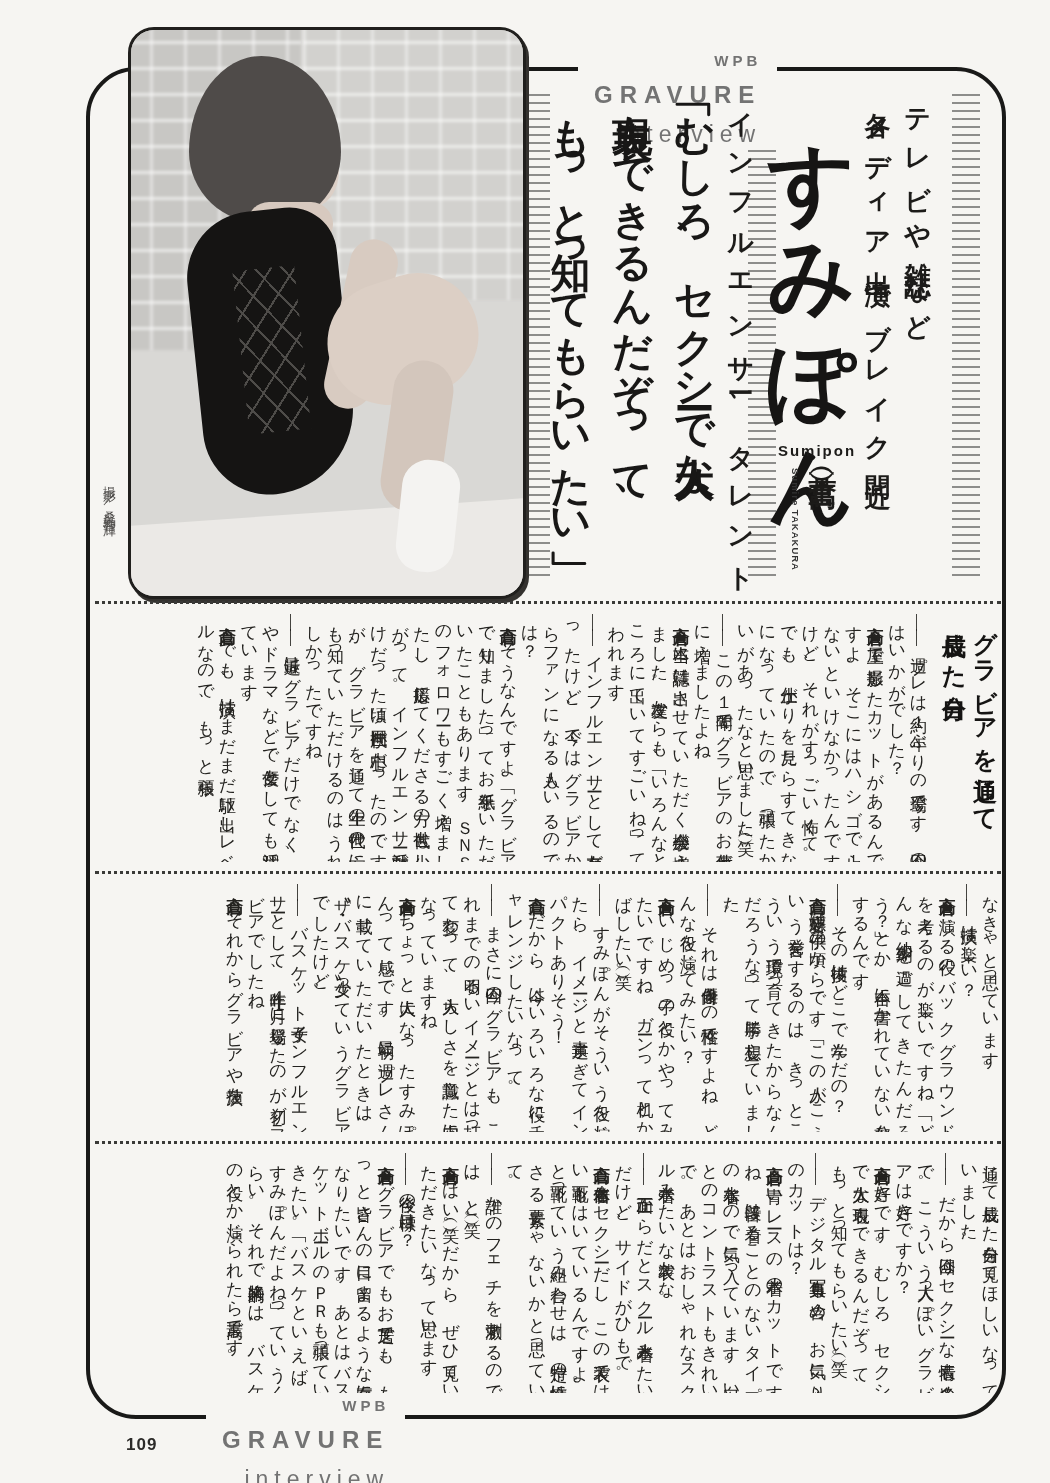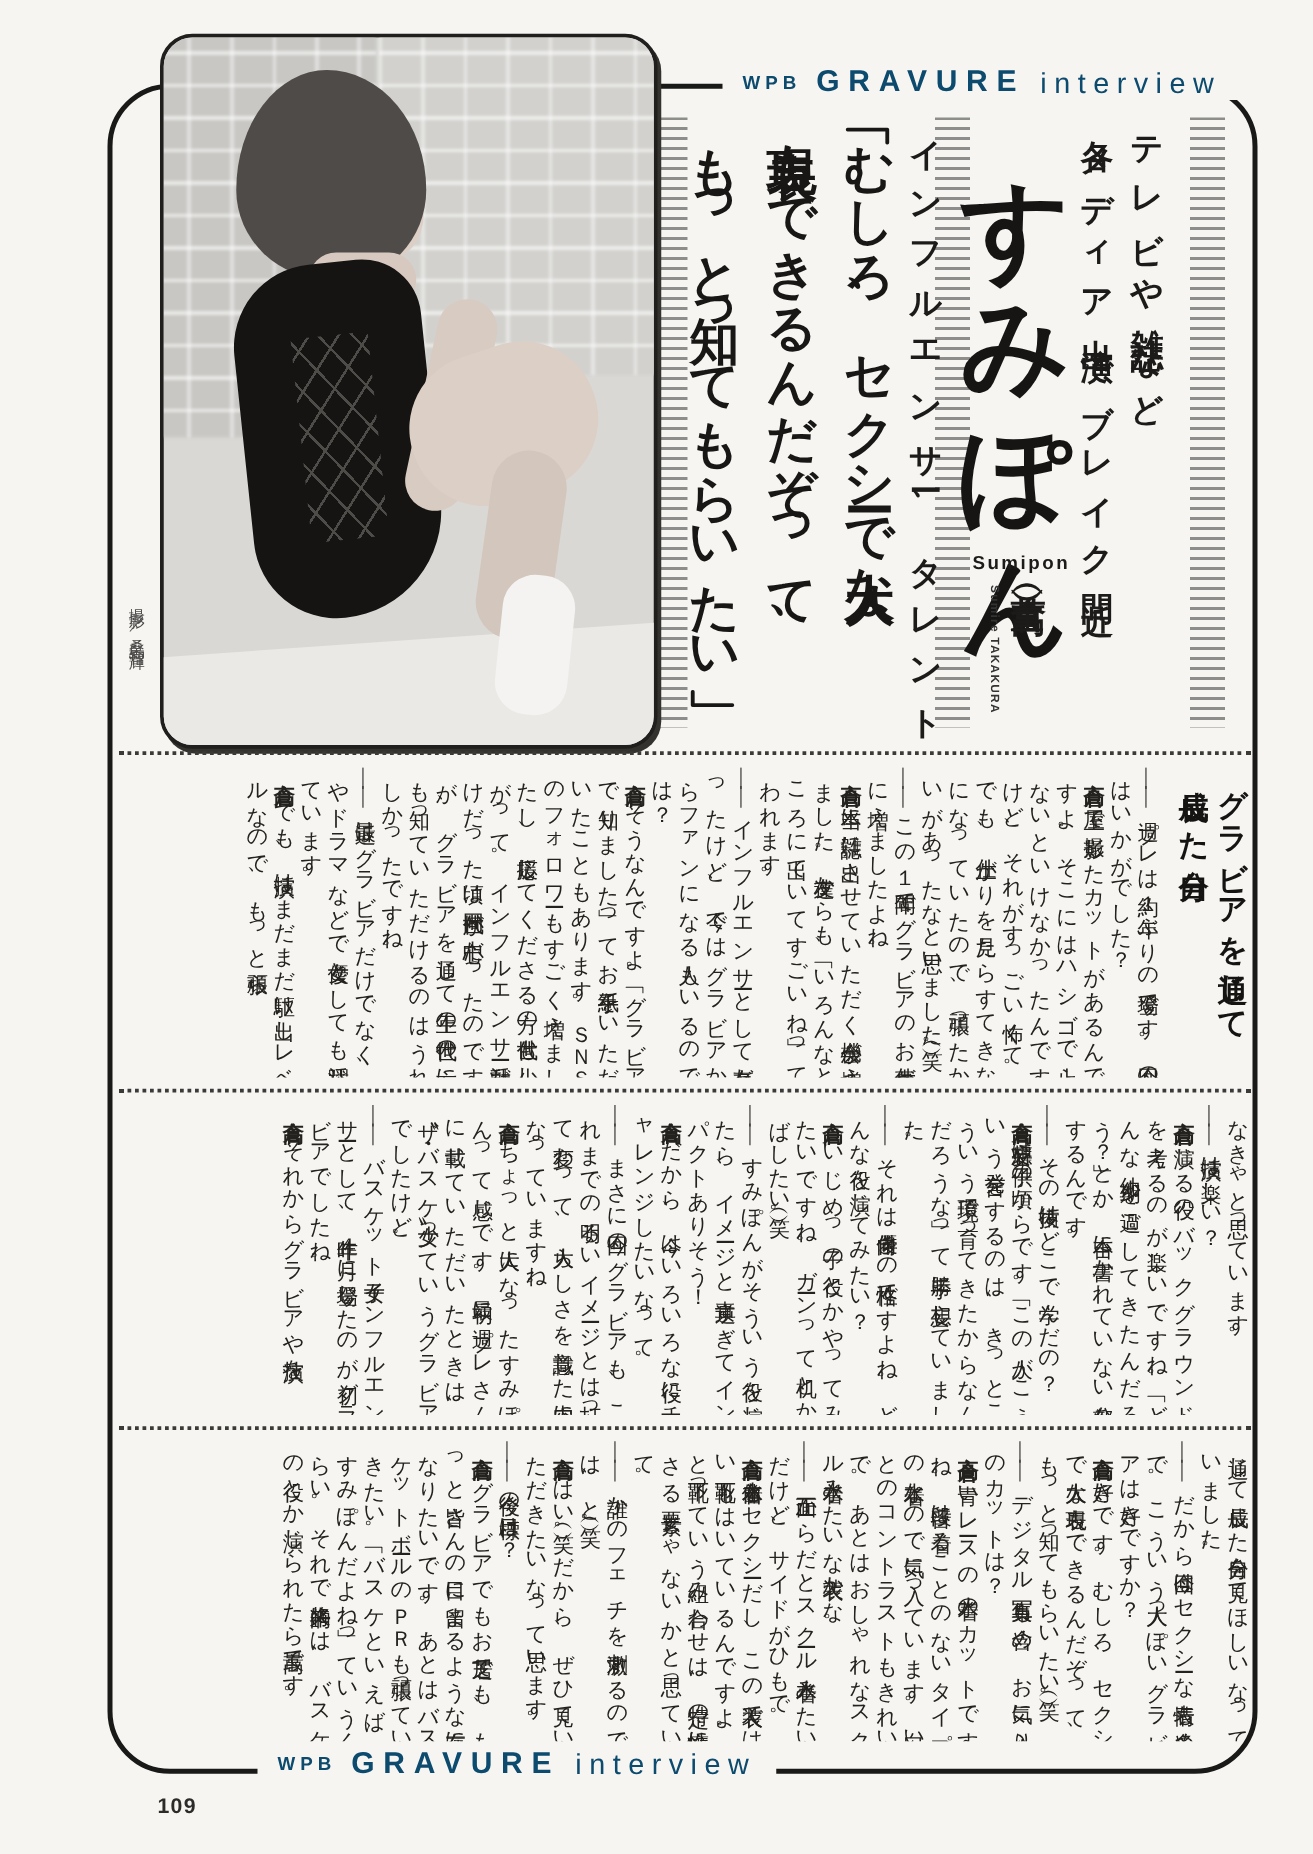--- a/index.html
+++ b/index.html
@@ -8,22 +8,22 @@
        background:var(--paper);color:var(--ink);
        font-family:"Liberation Serif","DejaVu Serif",serif;}
   .sans{font-family:"Liberation Sans","DejaVu Sans",sans-serif;}
   .v{writing-mode:vertical-rl;text-orientation:mixed;}
 
   
   .frame{position:absolute;left:86px;top:67px;width:912px;height:1344px;
          border:4px solid #191918;border-radius:50px;}
 
   
-  .brand{position:absolute;display:flex;align-items:center;gap:12px;
-         background:var(--paper);padding:0 16px;white-space:nowrap;color:#0c4a6e;}
+  .brand{position:absolute;display:flex;align-items:flex-end;gap:12px;
+         background:var(--paper);padding:0 16px;white-space:nowrap;color:#737373;flex-direction:column;}
   .brand .wpb{font-size:15px;font-weight:900;letter-spacing:4px;}
   .brand .grav{font-size:24px;font-weight:900;letter-spacing:7px;}
   .brand .intv{font-size:23px;font-weight:500;letter-spacing:6px;}
   .brand.top{left:578px;top:52px;}
   .brand.bottom{left:206px;top:1397px;}
 
   
   .hatch{position:absolute;top:94px;height:488px;width:28px;
          background:repeating-linear-gradient(to bottom,#8d8d8b 0 2px,transparent 2px 8px);}
   .hatch.h1{left:952px;} .hatch.h2{left:748px;} .hatch.h3{left:522px;}

